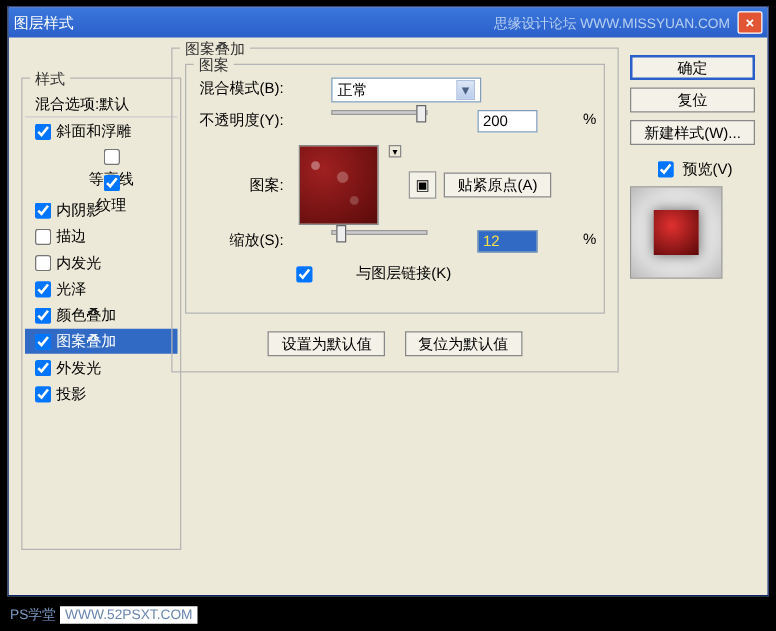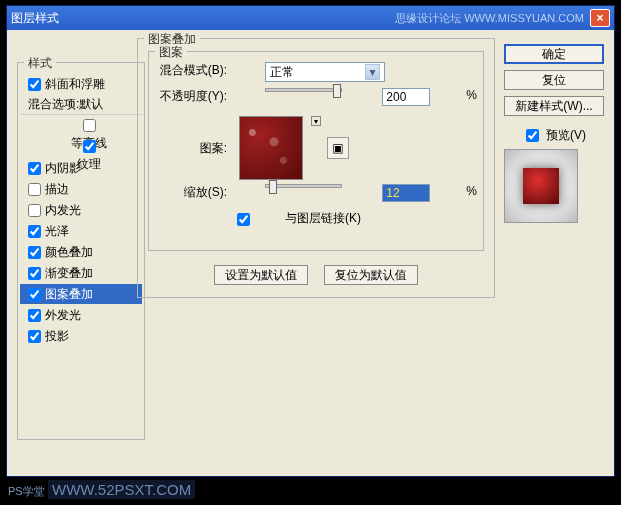--- a/index.html
+++ b/index.html
@@ -38,43 +38,43 @@
 .btn-row { text-align: center; margin-top: 10px; }
 .btn-row .btn { margin: 0 6px; }
 
 .right-col { position: absolute; right: 10px; top: 14px; width: 100px; }
 .right-col .btn { width: 100px; margin-bottom: 6px; justify-content: center; }
 .preview-row { display:flex; align-items:center; justify-content:center; margin:4px 0; }
 .preview { width: 74px; height: 74px; border: 1px solid #999; background: radial-gradient(ellipse at center, #fff 0%, #ddd 65%, #bbb 100%); margin-top:4px; display:flex; align-items:center; justify-content:center; }
 .preview-inner { width:36px; height:36px; background: radial-gradient(circle at 40% 35%, #E03030, #5A0808); box-shadow: 0 0 10px rgba(0,0,0,.6); }
 
 .footer-wm { position:absolute; left:8px; bottom:6px; color:#7A9AC4; font-size:11px; z-index:10;}
-.footer-wm2 { position:absolute; left:48px; bottom:6px; color:#6A86B0; font-size:15px; background:#0f172a; padding:1px 4px; z-index:10;}
+.footer-wm2 { position:absolute; left:48px; bottom:6px; color:#6A86B0; font-size:11px; background:#ffffff; padding:1px 4px; z-index:10;}
 </style>
 </head>
 <body>
 
 <div class="window">
   <div class="titlebar">
     <span class="titlebar-title">图层样式</span>
     <span class="titlebar-watermark">思缘设计论坛  WWW.MISSYUAN.COM</span>
     <div class="close-btn">
         <span>×</span>
       </div>
   </div>
   <div class="content">
 
     <div class="styles-group">
       <div class="group-label">样式</div>
       <div class="panel" id="styles-panel" style="margin-top:6px">
+          <div class="row" style="border-bottom: 1px solid rgb(204, 204, 204); padding-left: 8px;">混合选项:默认</div>
           <div class="row">
             <input type="checkbox" checked="" style="">
             <span>斜面和浮雕</span>
           </div>
-          <div class="row" style="border-bottom: 1px solid rgb(204, 204, 204); padding-left: 8px;">混合选项:默认</div>
           <div class="row indent">
             <input type="checkbox" style="">
             <span>等高线</span>
           </div>
           <div class="row indent">
             <input type="checkbox" checked="" style="">
             <span>纹理</span>
           </div>
           <div class="row">
             <input type="checkbox" checked="" style="">
@@ -88,24 +88,20 @@
             <input type="checkbox" style="">
             <span>内发光</span>
           </div>
           <div class="row">
             <input type="checkbox" checked="" style="">
             <span>光泽</span>
           </div>
           <div class="row">
             <input type="checkbox" checked="" style="">
             <span>颜色叠加</span>
-          </div>
-          <div class="row">
-            <input type="checkbox" checked="" style="">
-            <span>渐变叠加</span>
           </div>
           <div class="row sel">
             <input type="checkbox" checked="" style="">
             <span>图案叠加</span>
           </div>
           <div class="row">
             <input type="checkbox" checked="" style="">
             <span>外发光</span>
           </div>
           <div class="row">
@@ -141,20 +137,21 @@
 
         <div class="swatch-row">
           <div class="formlabel" style="width:72px">图案:</div>
           <div style="display:flex;align-items:flex-start">
             <div class="swatch"></div>
             <div class="swatch-dd">▾</div>
           </div>
           <div class="icon-btn">
               <span>▣</span>
             </div>
+          <button class="btn">贴紧原点(A)</button>
         </div>
 
         <div class="formrow">
           <div class="formlabel">缩放(S):</div>
           <div class="slider">
               <div class="slider-thumb" style="left:4%"></div>
             </div>
           <div class="numbox sel">
               <span>12</span>
             </div>

